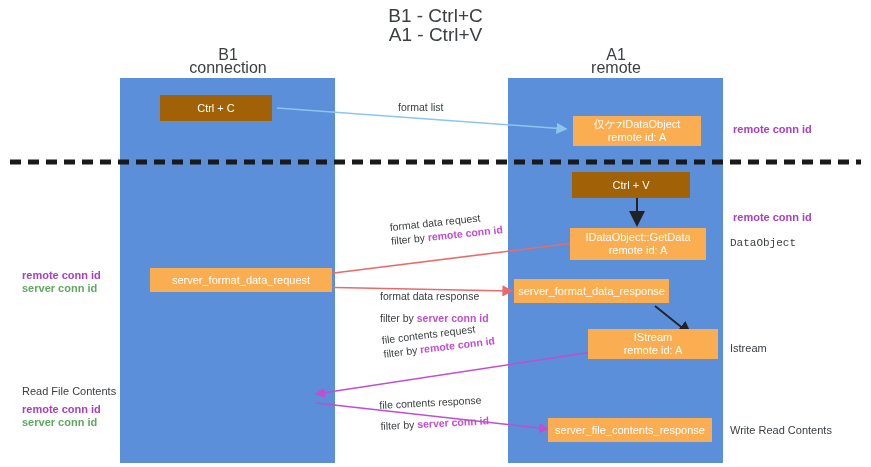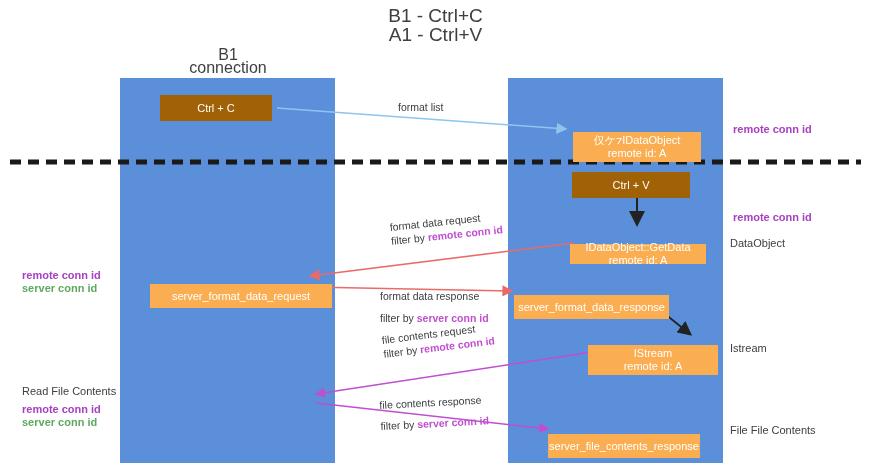--- a/index.html
+++ b/index.html
@@ -28,21 +28,21 @@
     line-height:13px;white-space:pre-line;
   }
 
   .box{
     position:absolute;box-sizing:border-box;
     display:flex;align-items:center;justify-content:center;
     text-align:center;color:#ffffff;line-height:13px;
     white-space:pre-line;font-size:11px;
   }
   .box.green{background:#a16207;text-align:right;}
-  .box.orange{background:#fbad51;margin-top:16px;}
+  .box.orange{background:#fbad51;}
 
   .lbl{
     position:absolute;font-size:11px;line-height:13px;white-space:pre-line;
   }
   .lbl.purple{color:#a83fc0;font-weight:bold;}
   .lbl.green{color:#5fa85f;font-weight:bold;}
   .lbl.dark{color:#3c4043;}
 
   .arrowlabel{
     position:absolute;font-size:10.5px;color:#3c4043;line-height:14px;
@@ -53,20 +53,22 @@
 </head>
 <body>
 
 <div id="stage">
 
   <div class="title">B1 - Ctrl+C
 A1 - Ctrl+V</div>
 
   <div class="colhead" style="left:148px;top:48px;width:160px;">B1
 connection</div>
+  <div class="colhead" style="left:536px;top:48px;width:160px;">A1
+remote</div>
 
   <div class="col" style="left:120px;top:78px;width:215px;height:385px;"></div>
   <div class="col" style="left:508px;top:78px;width:215px;height:385px;"></div>
 
   <svg class="layer" width="871" height="467" viewBox="0 0 871 467">
     <defs>
       <marker id="ah-blue" markerWidth="7" markerHeight="7" refX="6" refY="3.5" orient="auto">
         <path d="M0,0 L7,3.5 L0,7 z" fill="#8ec5ef"></path>
       </marker>
       <marker id="ah-red" markerWidth="7" markerHeight="7" refX="6" refY="3.5" orient="auto">
@@ -97,32 +99,32 @@
     <line x1="10" y1="162" x2="861" y2="162" stroke="#1a1a1a" stroke-width="5" stroke-dasharray="11 7" stroke-linecap="butt"></line>
   </svg>
 
   <div class="box green" style="left:160px;top:95px;width:112px;height:26px;">Ctrl + C</div>
 
   <div class="box orange" style="left:573px;top:116px;width:128px;height:30px;">仅ケ⁊IDataObject
 remote id: A</div>
 
   <div class="box green" style="left:572px;top:172px;width:118px;height:26px;">Ctrl + V</div>
 
-  <div class="box orange" style="left:570px;top:228px;width:136px;height:20px;">IDataObject::GetData
+  <div class="box orange" style="left:570px;top:228px;width:136px;height:32px;">IDataObject::GetData
 remote id: A</div>
 
   <div class="box orange" style="left:150px;top:268px;width:182px;height:24px;">server_format_data_request</div>
 
   <div class="box orange" style="left:514px;top:279px;width:155px;height:24px;">server_format_data_response</div>
 
   <div class="box orange" style="left:588px;top:329px;width:130px;height:30px;">IStream
 remote id: A</div>
 
 
-  <div class="box orange" style="left:548px;top:418px;width:152px;height:24px;">server_file_contents_response</div>
+  <div class="box orange" style="left:548px;top:418px;width:164px;height:24px;">server_file_contents_response</div>
 
   <div class="arrowlabel" style="left:398px;top:100px;">format list</div>
 
   <div class="arrowlabel" style="left:389px;top:220px;transform:rotate(-6deg);">
     <div>format data request</div>
     <div><span>filter by </span><span class="p">remote conn id</span></div>
   </div>
 
   <div class="arrowlabel" style="left:380px;top:289px;">
     <div>format data response</div>
@@ -134,23 +136,23 @@
     <div><span>filter by </span><span class="p">remote conn id</span></div>
   </div>
 
   <div class="arrowlabel" style="left:379px;top:398px;transform:rotate(-3deg);">
     <div>file contents response</div>
     <div style="margin-top:7px;"><span>filter by </span><span class="p">server conn id</span></div>
   </div>
 
   <div class="lbl purple" style="left:733px;top:123px;">remote conn id</div>
   <div class="lbl purple" style="left:733px;top:211px;">remote conn id</div>
-  <div class="lbl dark" style="left:730px;top:237px;">DataObject</div>
+  <div class="lbl dark" style="left:730px;top:237px;font-family:Liberation Mono, monospace;">DataObject</div>
   <div class="lbl dark" style="left:730px;top:342px;">Istream</div>
-  <div class="lbl dark" style="left:730px;top:424px;">File File Contents</div>
+  <div class="lbl dark" style="left:730px;top:424px;">Write Read Contents</div>
 
   <div class="lbl purple" style="left:22px;top:269px;">remote conn id</div>
   <div class="lbl green" style="left:22px;top:282px;">server conn id</div>
 
   <div class="lbl dark" style="left:22px;top:385px;">Read File Contents</div>
   <div class="lbl purple" style="left:22px;top:403px;">remote conn id</div>
   <div class="lbl green" style="left:22px;top:416px;">server conn id</div>
 
 </div>
 

